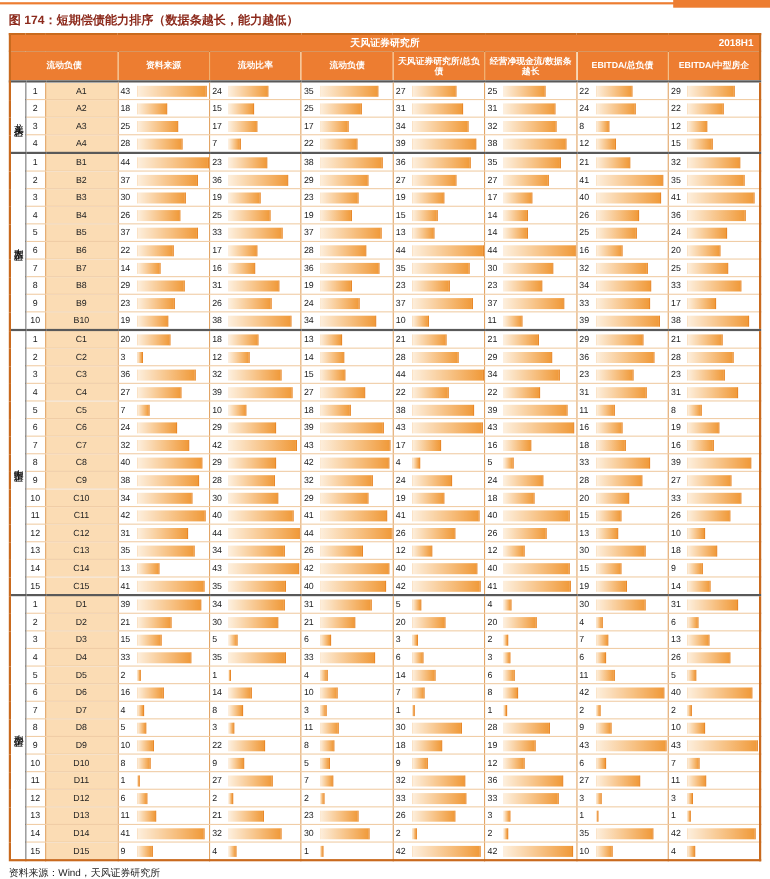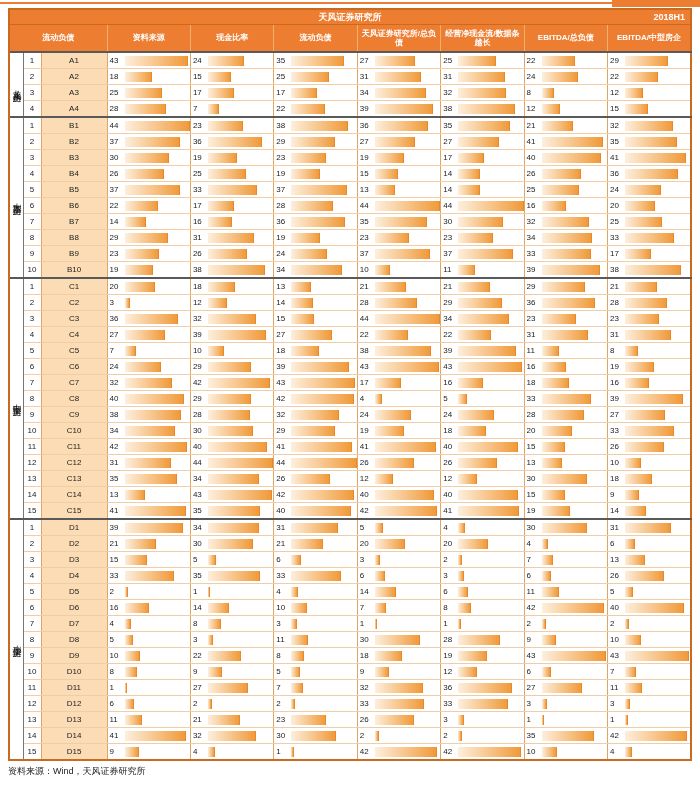--- a/index.html
+++ b/index.html
@@ -32,20 +32,21 @@
 </head>
 <body>
 
 <div class="page">
 
   <div class="toprule">
     <div class="line"></div>
     <div class="block"></div>
   </div>
 
+  <div class="fig-title">图 174：短期偿债能力排序（数据条越长，能力越低）</div>
 
   <table>
     <colgroup>
       <col style="width:14px">
         <col style="width:18px">
         <col style="width:66px">
       <col>
         <col>
         <col>
         <col>
@@ -56,21 +57,21 @@
     <thead>
       <tr>
         <th class="band-th" colspan="10">
           <span class="band-title">天风证券研究所</span>
           <span class="period">2018H1</span>
         </th>
       </tr>
       <tr>
         <th class="cols-th" colspan="3">流动负债</th>
         <th class="cols-th">资料来源</th>
-        <th class="cols-th">现金比率</th>
+        <th class="cols-th">流动比率</th>
         <th class="cols-th">流动负债</th>
         <th class="cols-th">天风证券研究所/总负债</th>
         <th class="cols-th">经营净现金流/数据条越长</th>
         <th class="cols-th">EBITDA/总负债</th>
         <th class="cols-th">EBITDA/中型房企</th>
       </tr>
     </thead>
     <tbody>
         <tr class="group-start">
           <td class="group" rowspan="4"><span class="vert">龙头房企</span></td>

